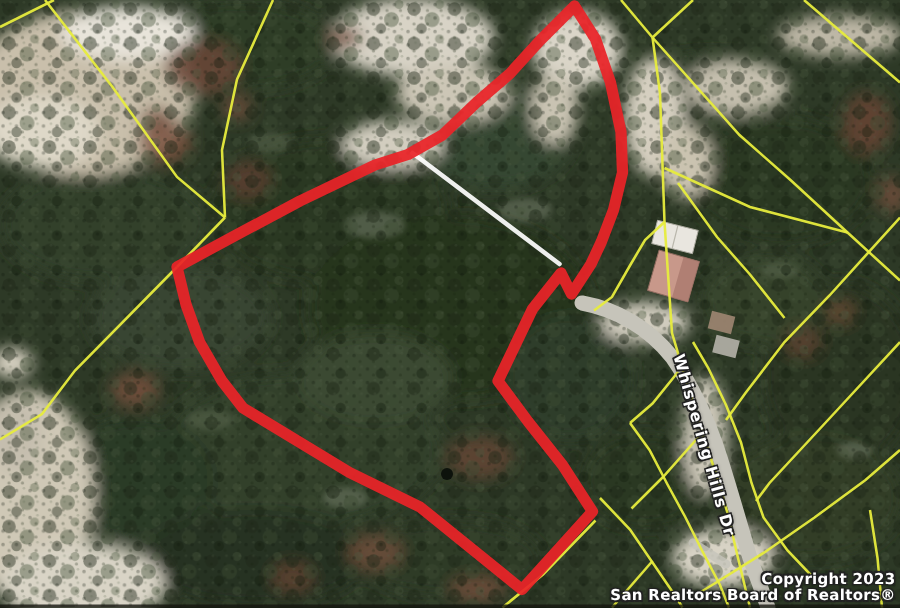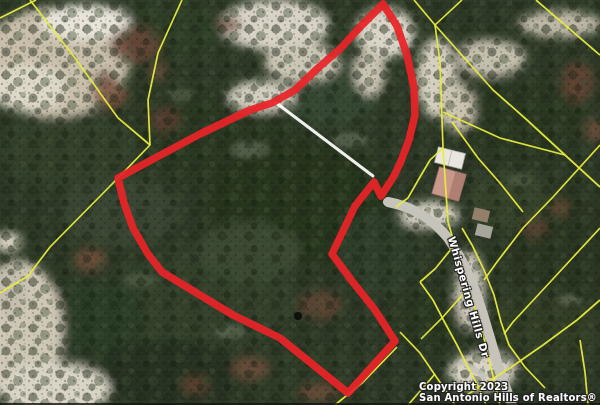--- a/index.html
+++ b/index.html
@@ -16,21 +16,21 @@
   .road-stroke{fill:none;stroke:var(--road-gray,#c6c4ba);stroke-linecap:round;stroke-linejoin:round;}
   .map-label{
     position:absolute;color:#fff;font-weight:bold;white-space:nowrap;
     text-shadow:-1px -1px 0 #222,1px -1px 0 #222,-1px 1px 0 #222,1px 1px 0 #222,0 0 3px #000;
   }
   .road-label{
     left:469px;top:297px;font-size:10.5px;letter-spacing:.6px;
     transform:translate(-50%,-50%) rotate(74deg);
   }
   .copyright{
-    right:3px;bottom:1px;font-size:10px;line-height:1.08;letter-spacing:.2px;
+    right:3px;bottom:1px;text-align:right;font-size:10px;line-height:1.08;letter-spacing:.2px;
   }
 </style>
 </head>
 <body>
 
 <div class="screenshot" style="--boundary-red: #ea2328; --parcel-yellow: #e7ec3d; --easement-white: #ffffff; --road-gray: #c6c4ba;">
 
   <svg width="600" height="405" viewBox="0 0 600 405">
     <defs>
       <filter id="soft" x="-30%" y="-30%" width="160%" height="160%">
@@ -181,15 +181,15 @@
               352,281 332,254 355,206 374,182 381,196 394,176 401,161 409,140 415,115
               414,88 407,55 397,26"></polygon>
 
     <rect x="0" y="403" width="600" height="2" fill="#15150f" opacity=".8"></rect>
   </svg>
 
   <div class="map-label road-label">Whispering Hills Dr</div>
 
   <div class="map-label copyright">
     <div>Copyright 2023</div>
-    <div>San Antonio Hills of Realtors®</div>
+    <div>San Realtors Board of Realtors®</div>
   </div>
 </div>
 
 </body></html>

